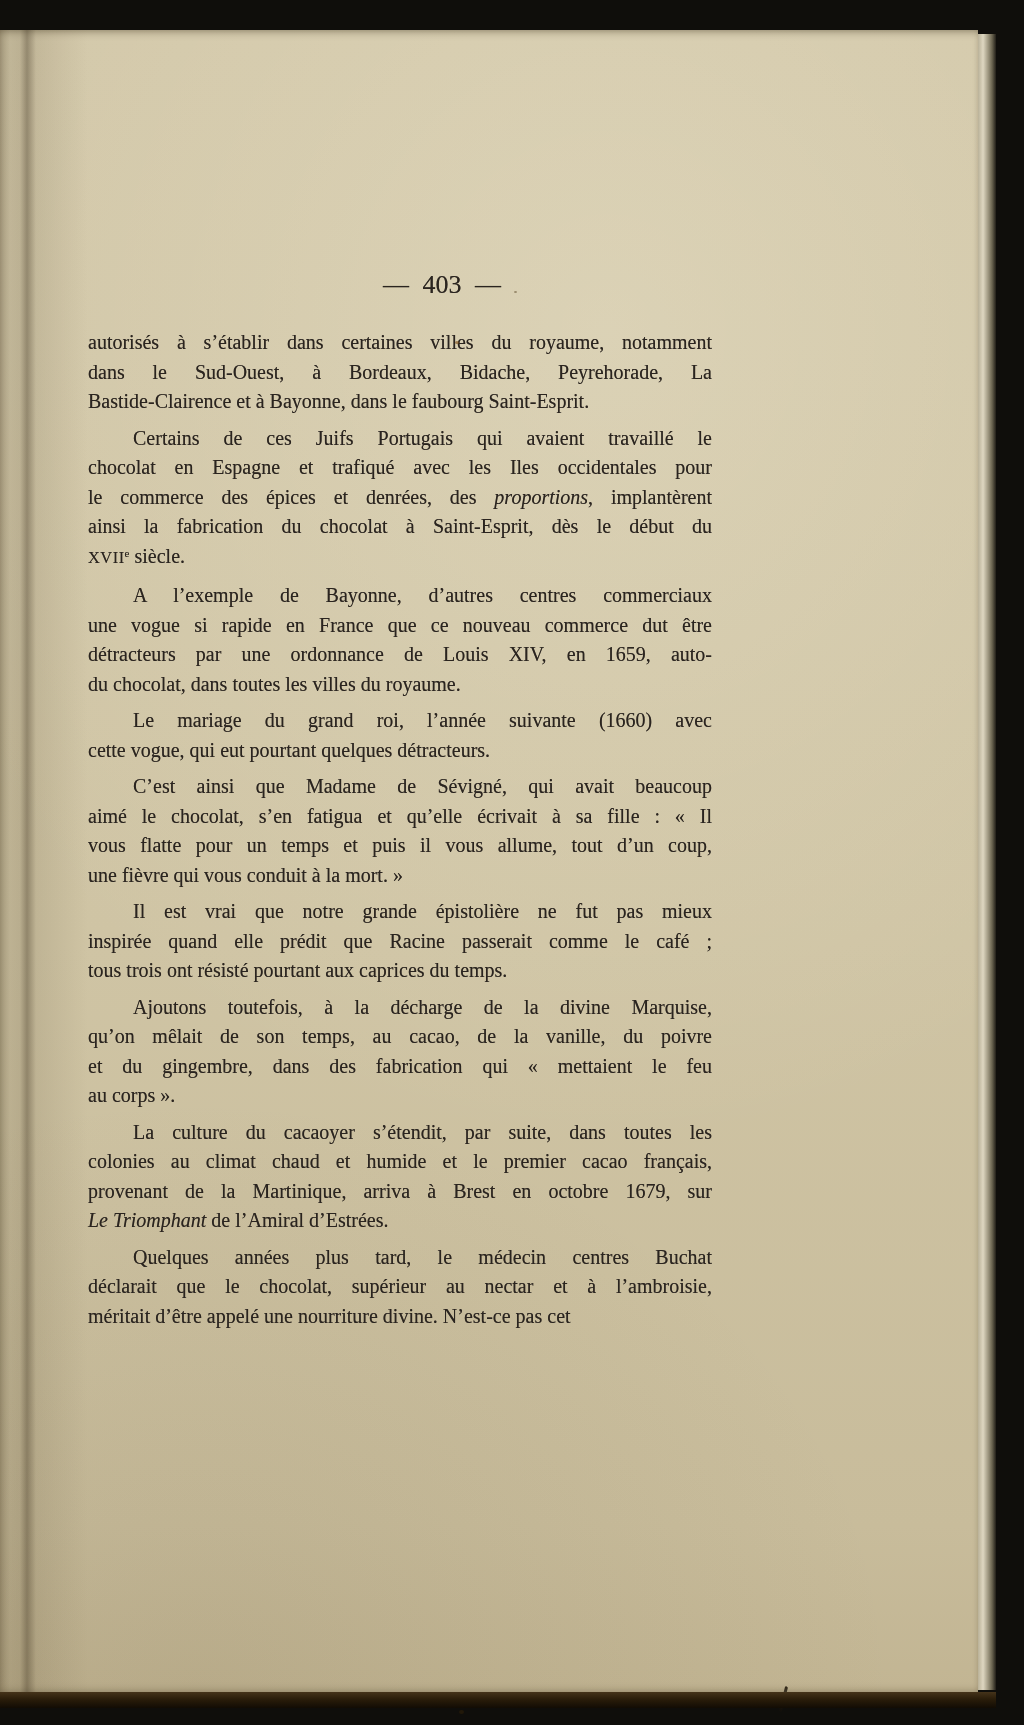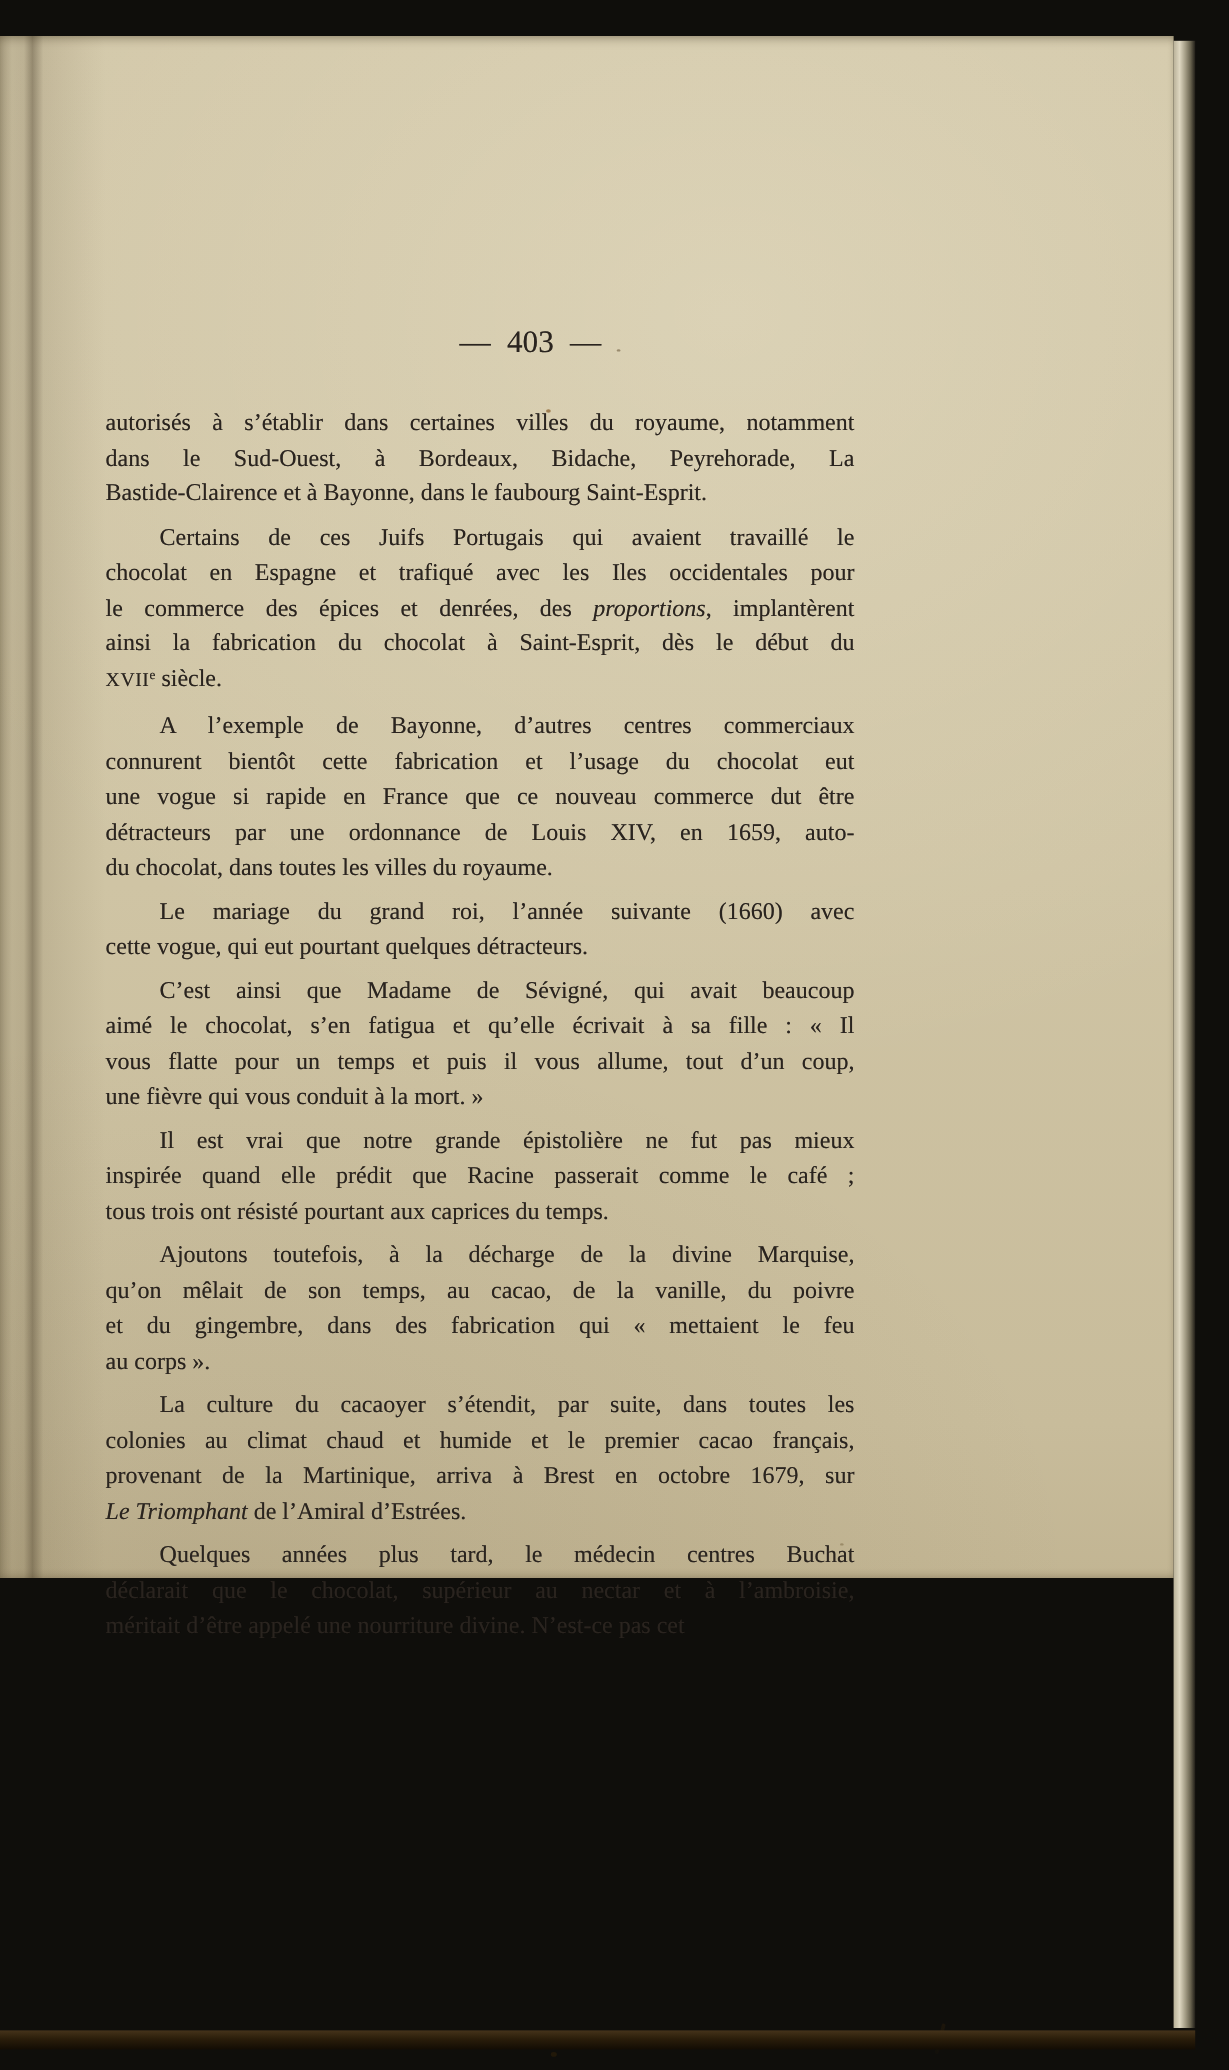--- a/index.html
+++ b/index.html
@@ -9,21 +9,21 @@
     position: relative;
     overflow: hidden;
     font-family: "Liberation Serif", "DejaVu Serif", serif;
   }
   .scene { position: absolute; inset: 0; }
 
   
   .page {
     position: absolute;
     left: 0; top: 30px;
-    width: 978px; height: 1285px;
+    width: 978px; height: 1662px;
     background:
       radial-gradient(140% 90% at 62% 18%, rgba(255,252,235,0.22), rgba(255,252,235,0) 55%),
       radial-gradient(120% 60% at 20% 100%, rgba(90,75,45,0.10), rgba(90,75,45,0) 60%),
       linear-gradient(180deg, #d2c7a8 0%, #cfc4a4 55%, #c8bc9b 90%, #c2b593 100%);
     box-shadow: inset 0 6px 10px -6px rgba(40,30,10,0.55), inset 0 -4px 8px -4px rgba(40,30,10,0.35);
   }
   
   .gutter {
     position: absolute; left: 0; top: 0; bottom: 0; width: 90px;
     background: linear-gradient(90deg,
@@ -48,21 +48,21 @@
   
   .pagenum {
     position: absolute; left: 130px; top: 242px; width: 624px;
     text-align: center;
     font-size: 26px; line-height: 26px;
     color: #2a241f;
     word-spacing: 7px;
     text-shadow: 0 0 0.5px rgba(42,36,31,0.55);
   }
   .textblock {
-    position: absolute; left: 88px; top: 308px; width: 624px;
+    position: absolute; left: 88px; top: 298px; width: 624px;
     font-size: 20px; line-height: 29.5px;
     color: #2a241f;
     text-shadow: 0 0 0.5px rgba(42,36,31,0.5);
   }
   .para + .para { margin-top: 7px; }
   .line {
     text-align: justify;
     text-align-last: justify;
     text-justify: inter-word;
   }
@@ -100,21 +100,20 @@
         </div>
         <div class="para indent">
           <div class="line"><span>Certains de ces Juifs Portugais qui avaient travaillé le</span></div>
           <div class="line"><span>chocolat en Espagne et trafiqué avec les Iles occidentales pour</span></div>
           <div class="line"><span>le commerce des épices et denrées, des </span><span class="seg-i">proportions</span><span>, implantèrent</span></div>
           <div class="line"><span>ainsi la fabrication du chocolat à Saint-Esprit, dès le début du</span></div>
           <div class="line last"><span class="seg-sc">XVII</span><span class="seg-sup">e</span><span> siècle.</span></div>
         </div>
         <div class="para indent">
           <div class="line"><span>A l’exemple de Bayonne, d’autres centres commerciaux</span></div>
-          <div class="line"><span>connurent bientôt cette fabrication et l’usage du chocolat eut</span></div>
           <div class="line"><span>une vogue si rapide en France que ce nouveau commerce dut être</span></div>
           <div class="line"><span>détracteurs par une ordonnance de Louis XIV, en 1659, auto-</span></div>
           <div class="line last"><span>du chocolat, dans toutes les villes du royaume.</span></div>
         </div>
         <div class="para indent">
           <div class="line"><span>Le mariage du grand roi, l’année suivante (1660) avec</span></div>
           <div class="line last"><span>cette vogue, qui eut pourtant quelques détracteurs.</span></div>
         </div>
         <div class="para indent">
           <div class="line"><span>C’est ainsi que Madame de Sévigné, qui avait beaucoup</span></div>

